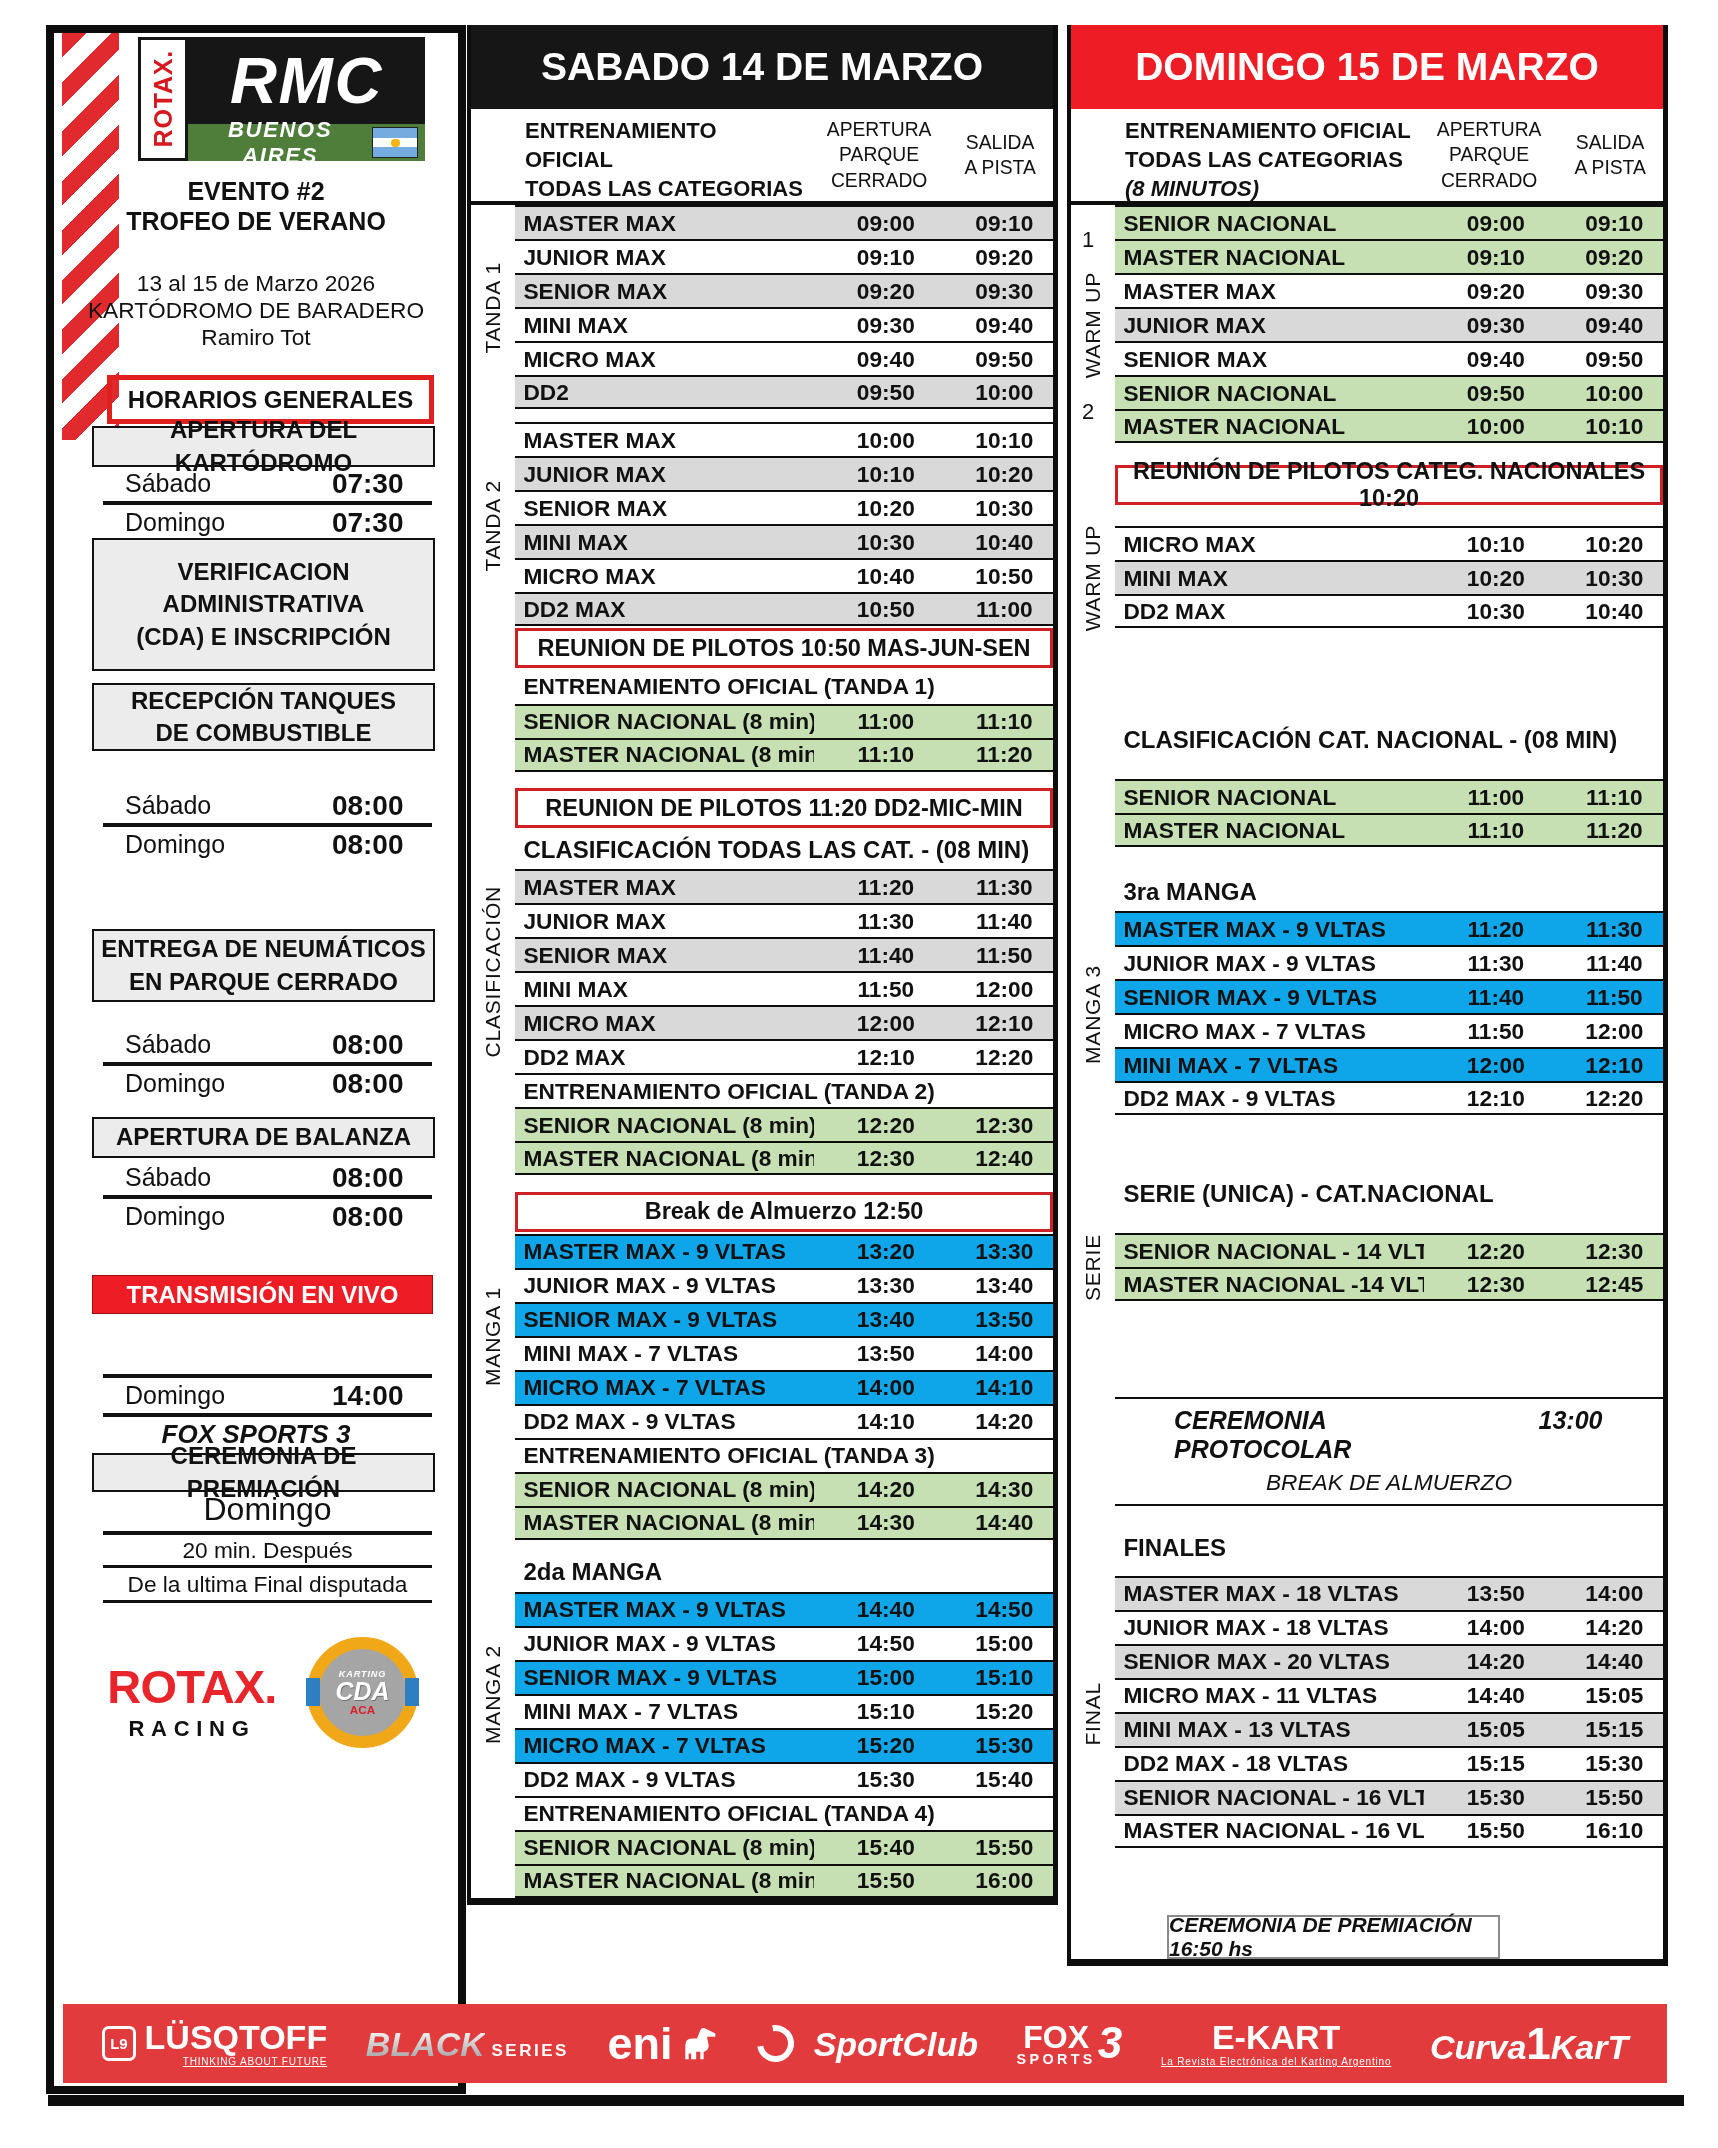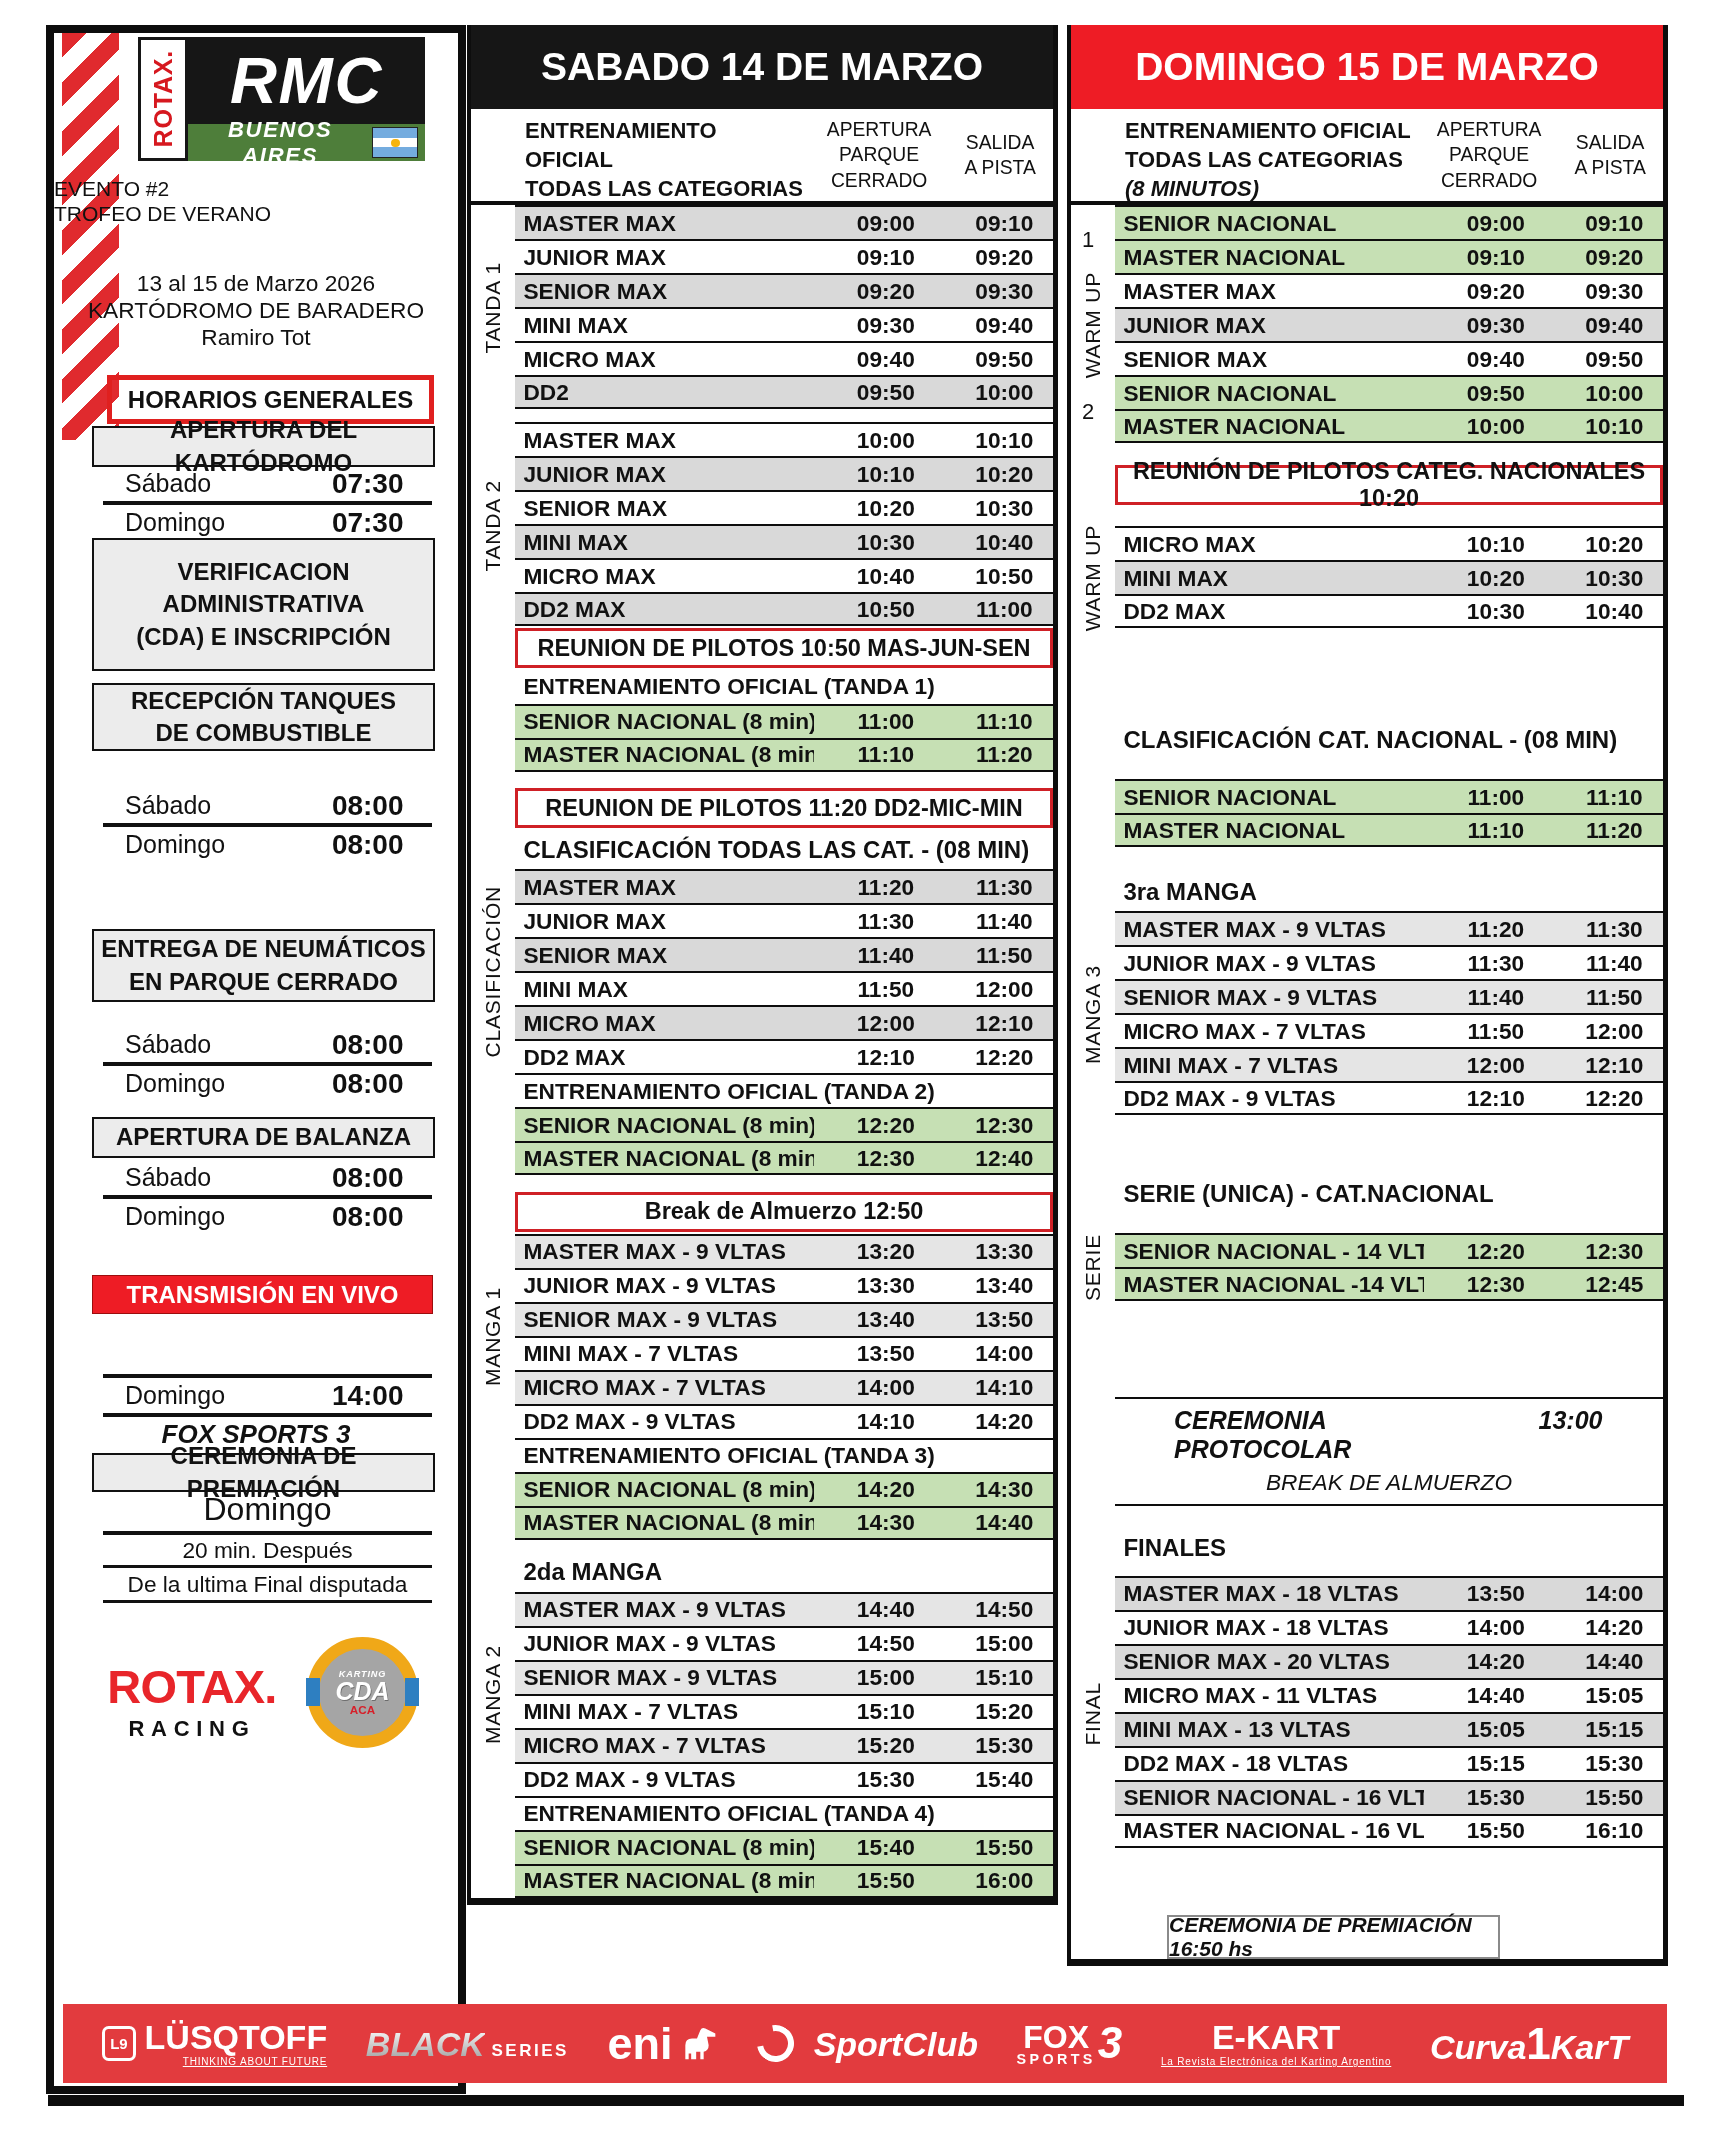--- a/index.html
+++ b/index.html
@@ -12,21 +12,21 @@
     background:repeating-linear-gradient(135deg,#e02a2e 0 17px,#fff 17px 35px);}
   .logo{position:absolute;left:84px;top:4.2px;width:287px;height:124px;background:#161616;display:flex;}
   .logo-rotax{width:44px;background:#fff;border:3.4px solid #161616;display:flex;align-items:center;justify-content:center;}
   .logo-rotax span{writing-mode:vertical-rl;transform:rotate(180deg);color:#d6181f;font-weight:bold;font-size:25px;letter-spacing:0.8px;}
   .logo-main{flex:1;display:flex;flex-direction:column;}
   .logo-rmc{flex:1;display:flex;align-items:center;justify-content:center;color:#fff;font-weight:bold;font-size:65px;font-style:italic;letter-spacing:1.7px;}
   .logo-ba{height:37px;background:#4e7e3a;display:flex;align-items:center;padding:0 6.7px;gap:6.7px;}
   .logo-ba .ba-text{flex:1;color:#fff;font-weight:bold;font-style:italic;font-size:22px;letter-spacing:1.7px;text-align:center;}
   .flag{width:44px;height:28.5px;background:linear-gradient(#74acdf 0 33%,#fff 33% 66%,#74acdf 66%);position:relative;border:0.8px solid #222;}
   .flag::after{content:"";position:absolute;left:50%;top:50%;width:8.4px;height:8.4px;margin:-4.2px 0 0 -4.2px;border-radius:50%;background:#f6b40e;}
-  .ev-title{position:absolute;left:0;top:143px;width:404px;font-weight:normal;font-size:21px;line-height:1.2;}
+  .ev-title{position:absolute;left:0;top:143px;width:404px;text-align:center;font-weight:bold;font-size:25px;line-height:1.2;}
   .ev-dates{position:absolute;left:0;top:237px;width:404px;text-align:center;font-size:22.7px;line-height:1.2;}
   .horarios{position:absolute;left:53px;top:342px;width:317px;height:39px;border:5px solid #e0201f;
             display:flex;align-items:center;justify-content:center;font-weight:bold;font-size:24px;}
   .graybox{position:absolute;left:38px;width:339px;border:2.5px solid #111;background:#ececec;
            display:flex;flex-direction:column;align-items:center;justify-content:center;
            font-weight:bold;font-size:24px;text-align:center;line-height:1.35;}
   .pair{position:absolute;left:49px;width:329px;}
   .prow{display:flex;justify-content:space-between;align-items:center;height:35px;padding:0 28.5px 0 22px;}
   .prow .pd{font-size:25px;}
   .prow .pt{font-weight:bold;font-size:28px;}
@@ -66,21 +66,21 @@
   .gut{width:44px;position:relative;flex:none;}
   .vlab{position:absolute;left:0;width:44px;display:flex;align-items:center;justify-content:center;}
   .vlab span{writing-mode:vertical-rl;transform:rotate(180deg);font-size:21px;letter-spacing:0.8px;color:#111;white-space:nowrap;}
   .mark{position:absolute;left:0;width:34px;display:flex;align-items:center;justify-content:center;font-size:22px;}
   .bcontent{flex:1;min-width:0;}
   .row{display:flex;align-items:center;height:34px;border-top:2.5px solid #0d0d0d;box-sizing:border-box;}
   .row.bb{border-bottom:2.5px solid #0d0d0d;}
   .row .rl{flex:1;padding-left:8.4px;font-weight:bold;font-size:22.7px;white-space:nowrap;overflow:hidden;}
   .row .rt{width:143px;text-align:center;font-weight:bold;font-size:22.7px;}
   .row .rt2{width:94px;text-align:center;font-weight:bold;font-size:22.7px;padding-right:1.7px;}
-  .bg-w{background:#fff;} .bg-g{background:#d9d9d9;} .bg-gr{background:#c6e0b4;} .bg-p{background:#e5e5e5;}
+  .bg-w{background:#fff;} .bg-g{background:#d9d9d9;} .bg-gr{background:#c6e0b4;} .bg-p{background:#0ea5e9;}
   .plainrow{height:34px;display:flex;align-items:center;border-top:2.5px solid #0d0d0d;box-sizing:border-box;
             font-weight:bold;font-size:22.7px;padding-left:8.4px;}
   .plainrow.nt{border-top:none;}
   .shead{height:39px;display:flex;align-items:center;font-weight:bold;font-size:24px;padding-left:8.4px;}
   .redbox{height:34px;margin:1.7px 0;border:3.4px solid #cf2026;display:flex;align-items:center;justify-content:center;
           font-weight:bold;font-size:23.5px;text-align:center;}
   .cerbox{height:40px;margin-left:52px;width:329px;border:2.5px solid #8a8a8a;display:flex;align-items:center;justify-content:center;
           font-weight:bold;font-style:italic;font-size:21px;}
   .proto{border-top:2.5px solid #0d0d0d;border-bottom:2.5px solid #0d0d0d;padding:6.7px 0 8.4px;}
   .proto .pl1{display:flex;font-weight:bold;font-style:italic;font-size:25px;}

